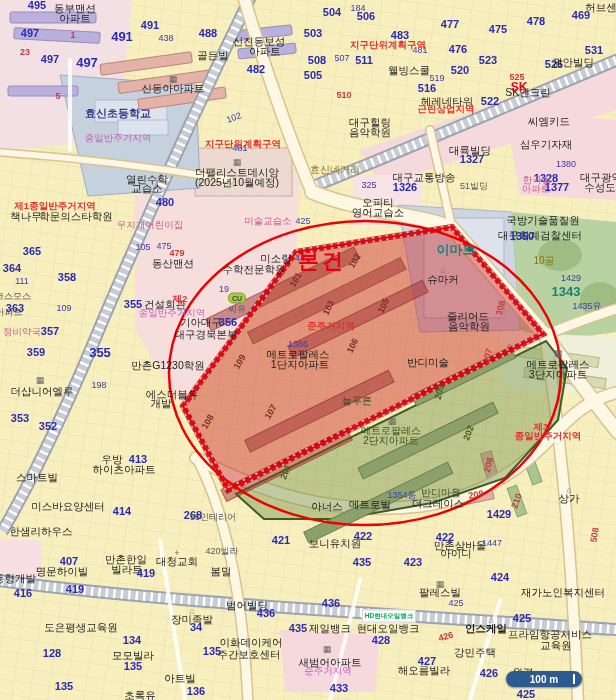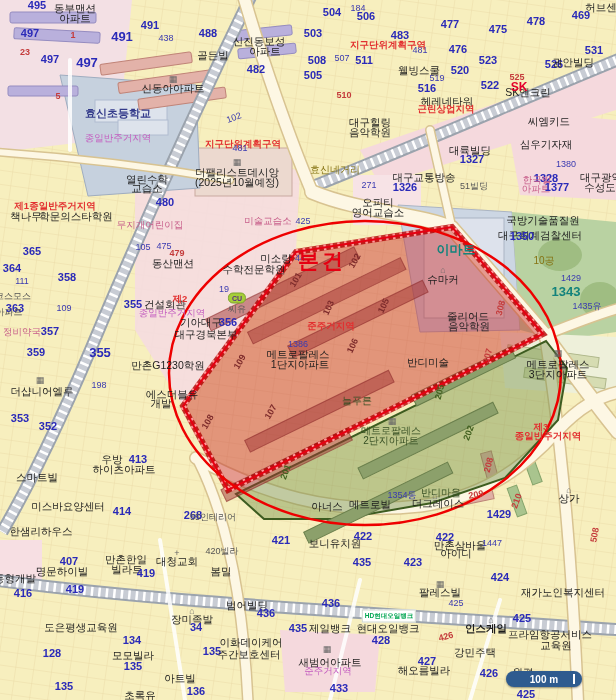--- a/index.html
+++ b/index.html
@@ -205,27 +205,27 @@
       <span class="lb ns" style="left: 420px; top: 50px; transform: translate(-50%, -50%);">481</span>
       <span class="lb n" style="left: 498px; top: 29px; transform: translate(-50%, -50%);">475</span>
       <span class="lb n" style="left: 536px; top: 21px; transform: translate(-50%, -50%);">478</span>
       <span class="lb n" style="left: 581px; top: 15px; transform: translate(-50%, -50%);">469</span>
       <span class="lb p" style="left: 601px; top: 7px; transform: translate(-50%, -50%);">허브센</span>
       <span class="lb n" style="left: 458px; top: 49px; transform: translate(-50%, -50%);">476</span>
       <span class="lb n" style="left: 488px; top: 60px; transform: translate(-50%, -50%);">523</span>
       <span class="lb n" style="left: 460px; top: 70px; transform: translate(-50%, -50%);">520</span>
       <span class="lb ns" style="left: 437px; top: 78px; transform: translate(-50%, -50%);">519</span>
       <span class="lb n" style="left: 427px; top: 88px; transform: translate(-50%, -50%);">516</span>
-      <span class="lb n" style="left: 490px; top: 85px; transform: translate(-50%, -50%);">522</span>
+      <span class="lb n" style="left: 490px; top: 101px; transform: translate(-50%, -50%);">522</span>
       <span class="lb nr" style="left: 517px; top: 77px; transform: translate(-50%, -50%);">525</span>
       <span class="lb n" style="left: 554px; top: 64px; transform: translate(-50%, -50%);">526</span>
       <span class="lb n" style="left: 594px; top: 50px; transform: translate(-50%, -50%);">531</span>
       <span class="lb p" style="left: 528px; top: 92px; transform: translate(-50%, -50%);">SK엔크린</span>
       <span class="lb p" style="left: 573px; top: 62px; transform: translate(-50%, -50%);">권안빌딩</span>
-      <span class="lb p" style="left: 409px; top: 70px; transform: translate(-50%, -50%); margin-left: 10px;">웰빙스쿨</span>
+      <span class="lb p" style="left: 409px; top: 70px; transform: translate(-50%, -50%);">웰빙스쿨</span>
       <span class="lb z" style="left: 388px; top: 45px; transform: translate(-50%, -50%);">지구단위계획구역</span>
       <span class="lb p" style="left: 447px; top: 101px; transform: translate(-50%, -50%);">헤레네타워</span>
       <span class="lb z" style="left: 446px; top: 109px; transform: translate(-50%, -50%);">근린상업지역</span>
       <span class="lb nr" style="left: 344px; top: 95px; transform: translate(-50%, -50%);">510</span>
       <span class="lb p" style="left: 370px; top: 122px; transform: translate(-50%, -50%);">대구힐링</span>
       <span class="lb p" style="left: 370px; top: 132px; transform: translate(-50%, -50%);">음악학원</span>
       <span class="lb rd" style="left: 335px; top: 170px; transform: translate(-50%, -50%);">효신네거리</span>
       <span class="lb p" style="left: 424px; top: 177px; transform: translate(-50%, -50%);">대구교통방송</span>
       <span class="lb n" style="left: 405px; top: 187px; transform: translate(-50%, -50%);">1326</span>
       <span class="lb ps" style="left: 474px; top: 186px; transform: translate(-50%, -50%);">51빌딩</span>
@@ -236,21 +236,21 @@
       <span class="lb p" style="left: 546px; top: 144px; transform: translate(-50%, -50%);">심우기자재</span>
       <span class="lb ns" style="left: 566px; top: 164px; transform: translate(-50%, -50%);">1380</span>
       <span class="lb pk" style="left: 537px; top: 180px; transform: translate(-50%, -50%);">한국빌</span>
       <span class="lb pk" style="left: 536px; top: 189px; transform: translate(-50%, -50%);">아파트</span>
       <span class="lb n" style="left: 557px; top: 187px; transform: translate(-50%, -50%);">1377</span>
       <span class="lb p" style="left: 601px; top: 177px; transform: translate(-50%, -50%);">대구광역</span>
       <span class="lb p" style="left: 600px; top: 187px; transform: translate(-50%, -50%);">수성도</span>
       <span class="lb p" style="left: 543px; top: 220px; transform: translate(-50%, -50%);">국방기술품질원</span>
       <span class="lb p" style="left: 540px; top: 235px; transform: translate(-50%, -50%);">대구회계검찰센터</span>
       <span class="lb n" style="left: 522px; top: 236px; transform: translate(-50%, -50%);">1350</span>
-      <span class="lb ns" style="left: 369px; top: 185px; transform: translate(-50%, -50%);">271</span>
+      <span class="lb ns" style="left: 369px; top: 185px; transform: translate(-50%, -50%);">325</span>
       <span class="lb p" style="left: 378px; top: 202px; transform: translate(-50%, -50%);">오피티</span>
       <span class="lb p" style="left: 378px; top: 212px; transform: translate(-50%, -50%);">영어교습소</span>
       <span class="lb pk" style="left: 268px; top: 221px; transform: translate(-50%, -50%);">미술교습소</span>
       <span class="lb ns" style="left: 303px; top: 221px; transform: translate(-50%, -50%);">425</span>
       <span class="lb p" style="left: 276px; top: 259px; transform: translate(-50%, -50%); font-family: Liberation Serif, serif;">미소랑</span>
       <span class="lb p" style="left: 254px; top: 269px; transform: translate(-50%, -50%);">수학전문학원</span>
       <span class="lb ns" style="left: 300px; top: 258px; transform: translate(-50%, -50%);">44</span>
       <span class="lb ns" style="left: 224px; top: 289px; transform: translate(-50%, -50%);">19</span>
       <span class="lb ps" style="left: 237px; top: 309px; transform: translate(-50%, -50%);">씨유</span>
       <span class="lb n" style="left: 133px; top: 304px; transform: translate(-50%, -50%);">355</span>

